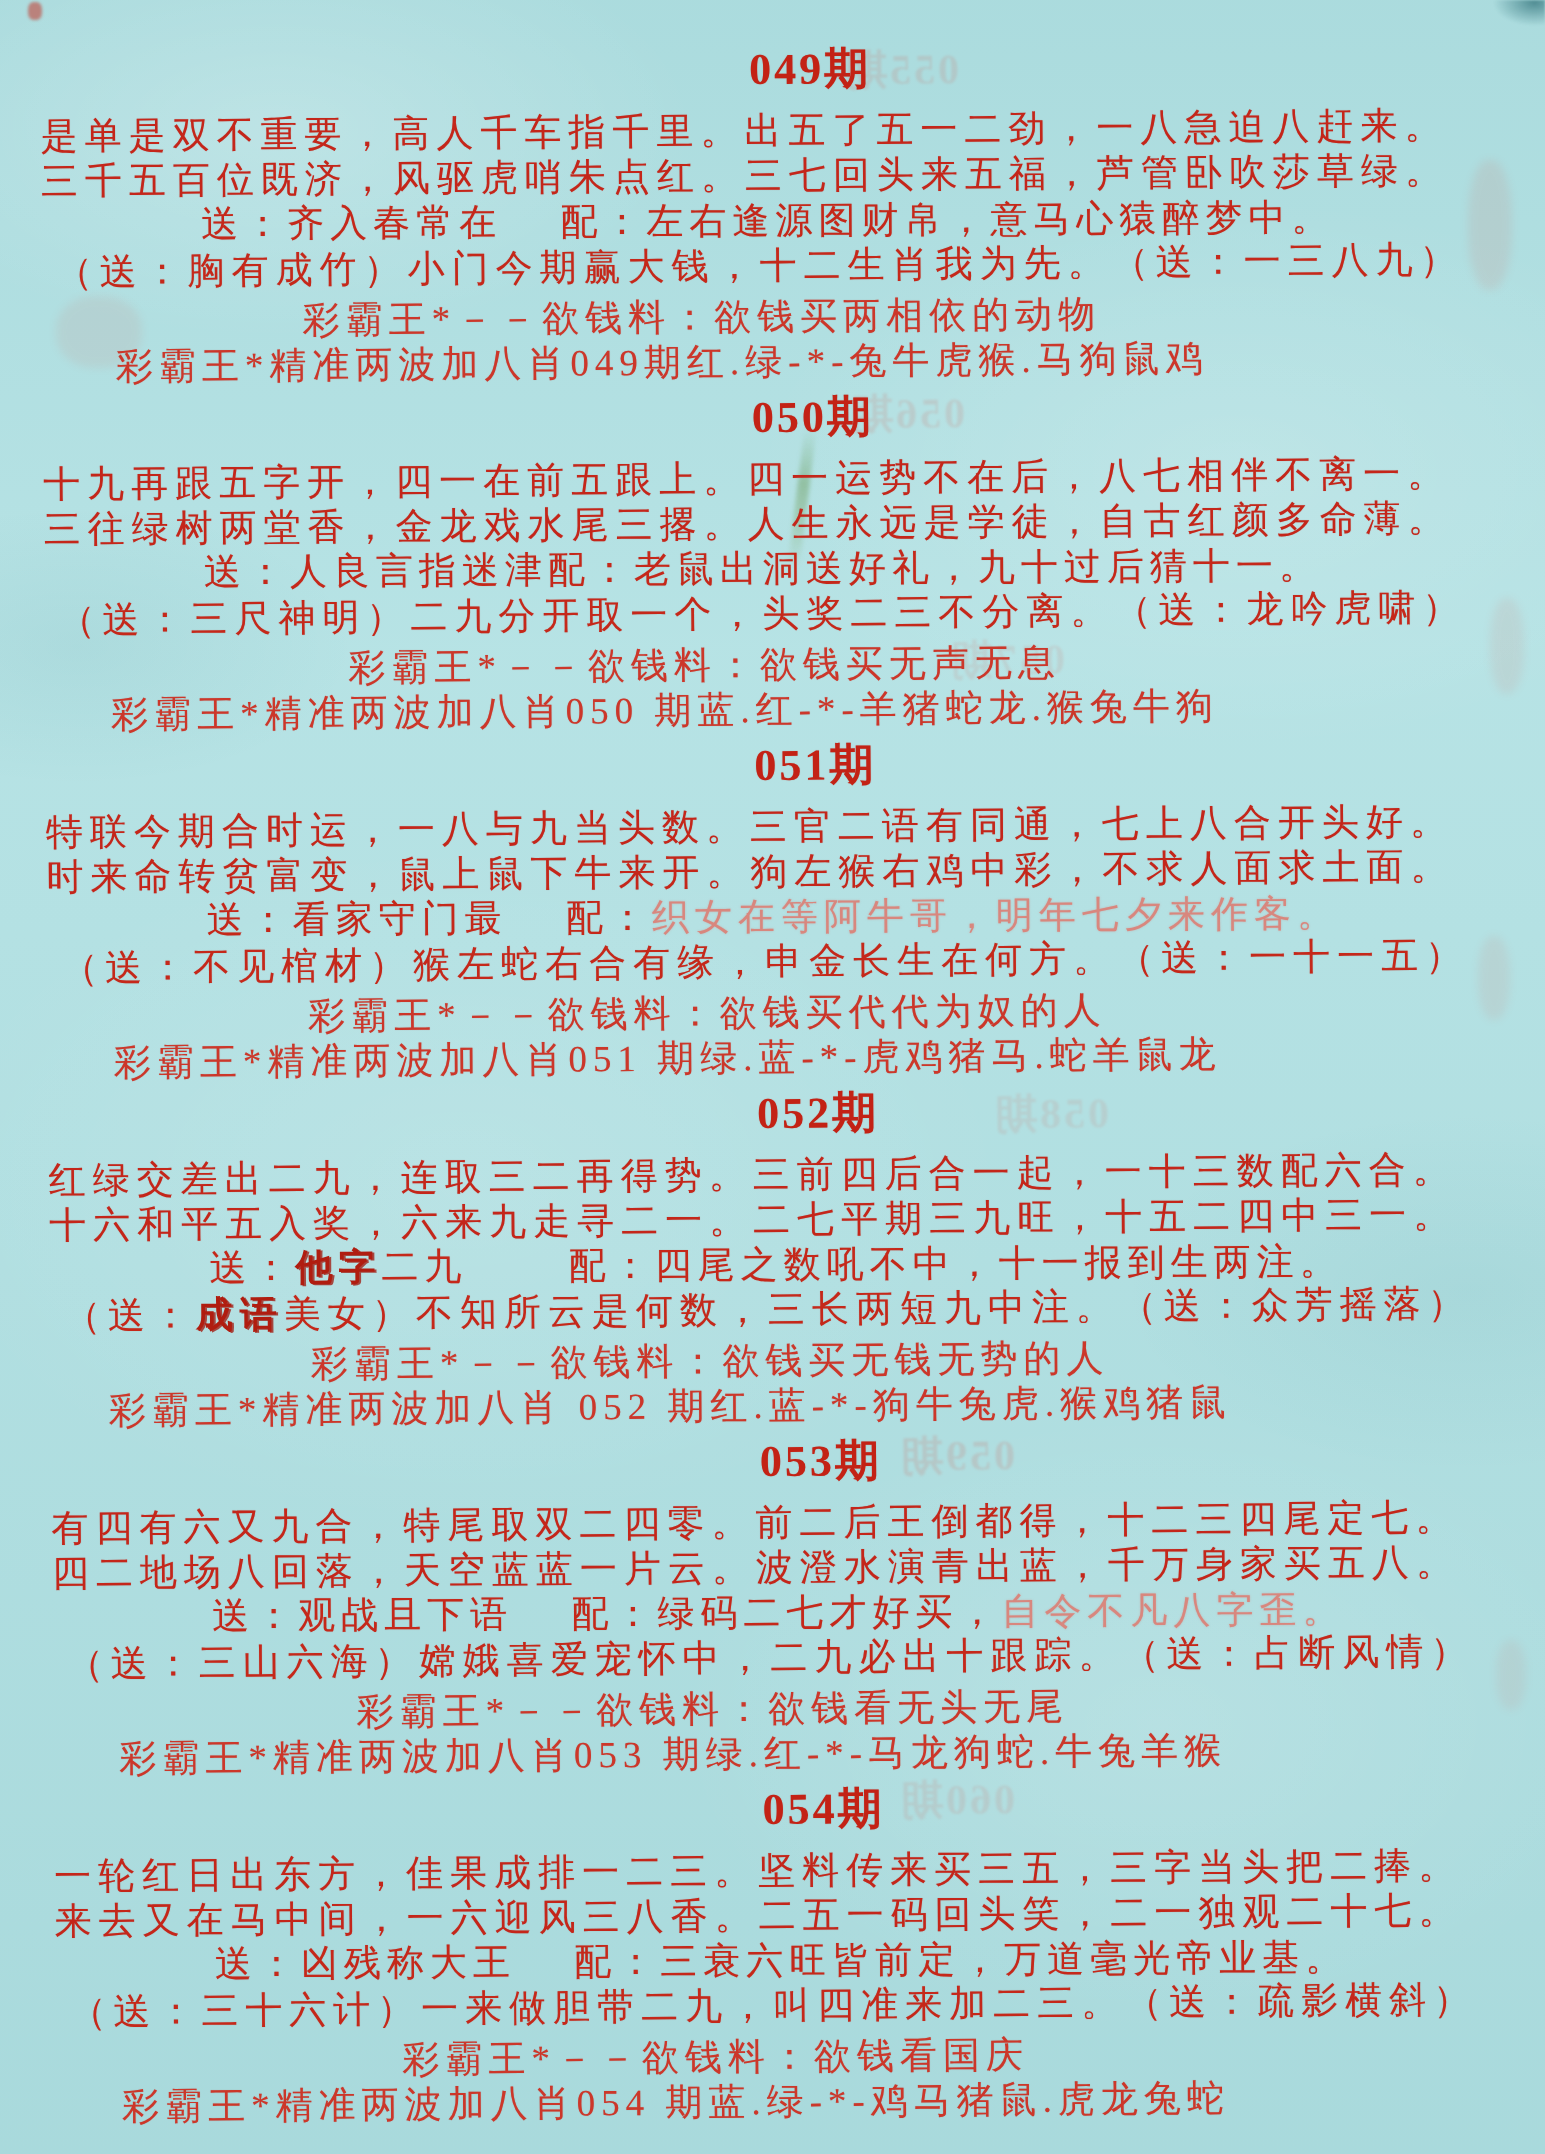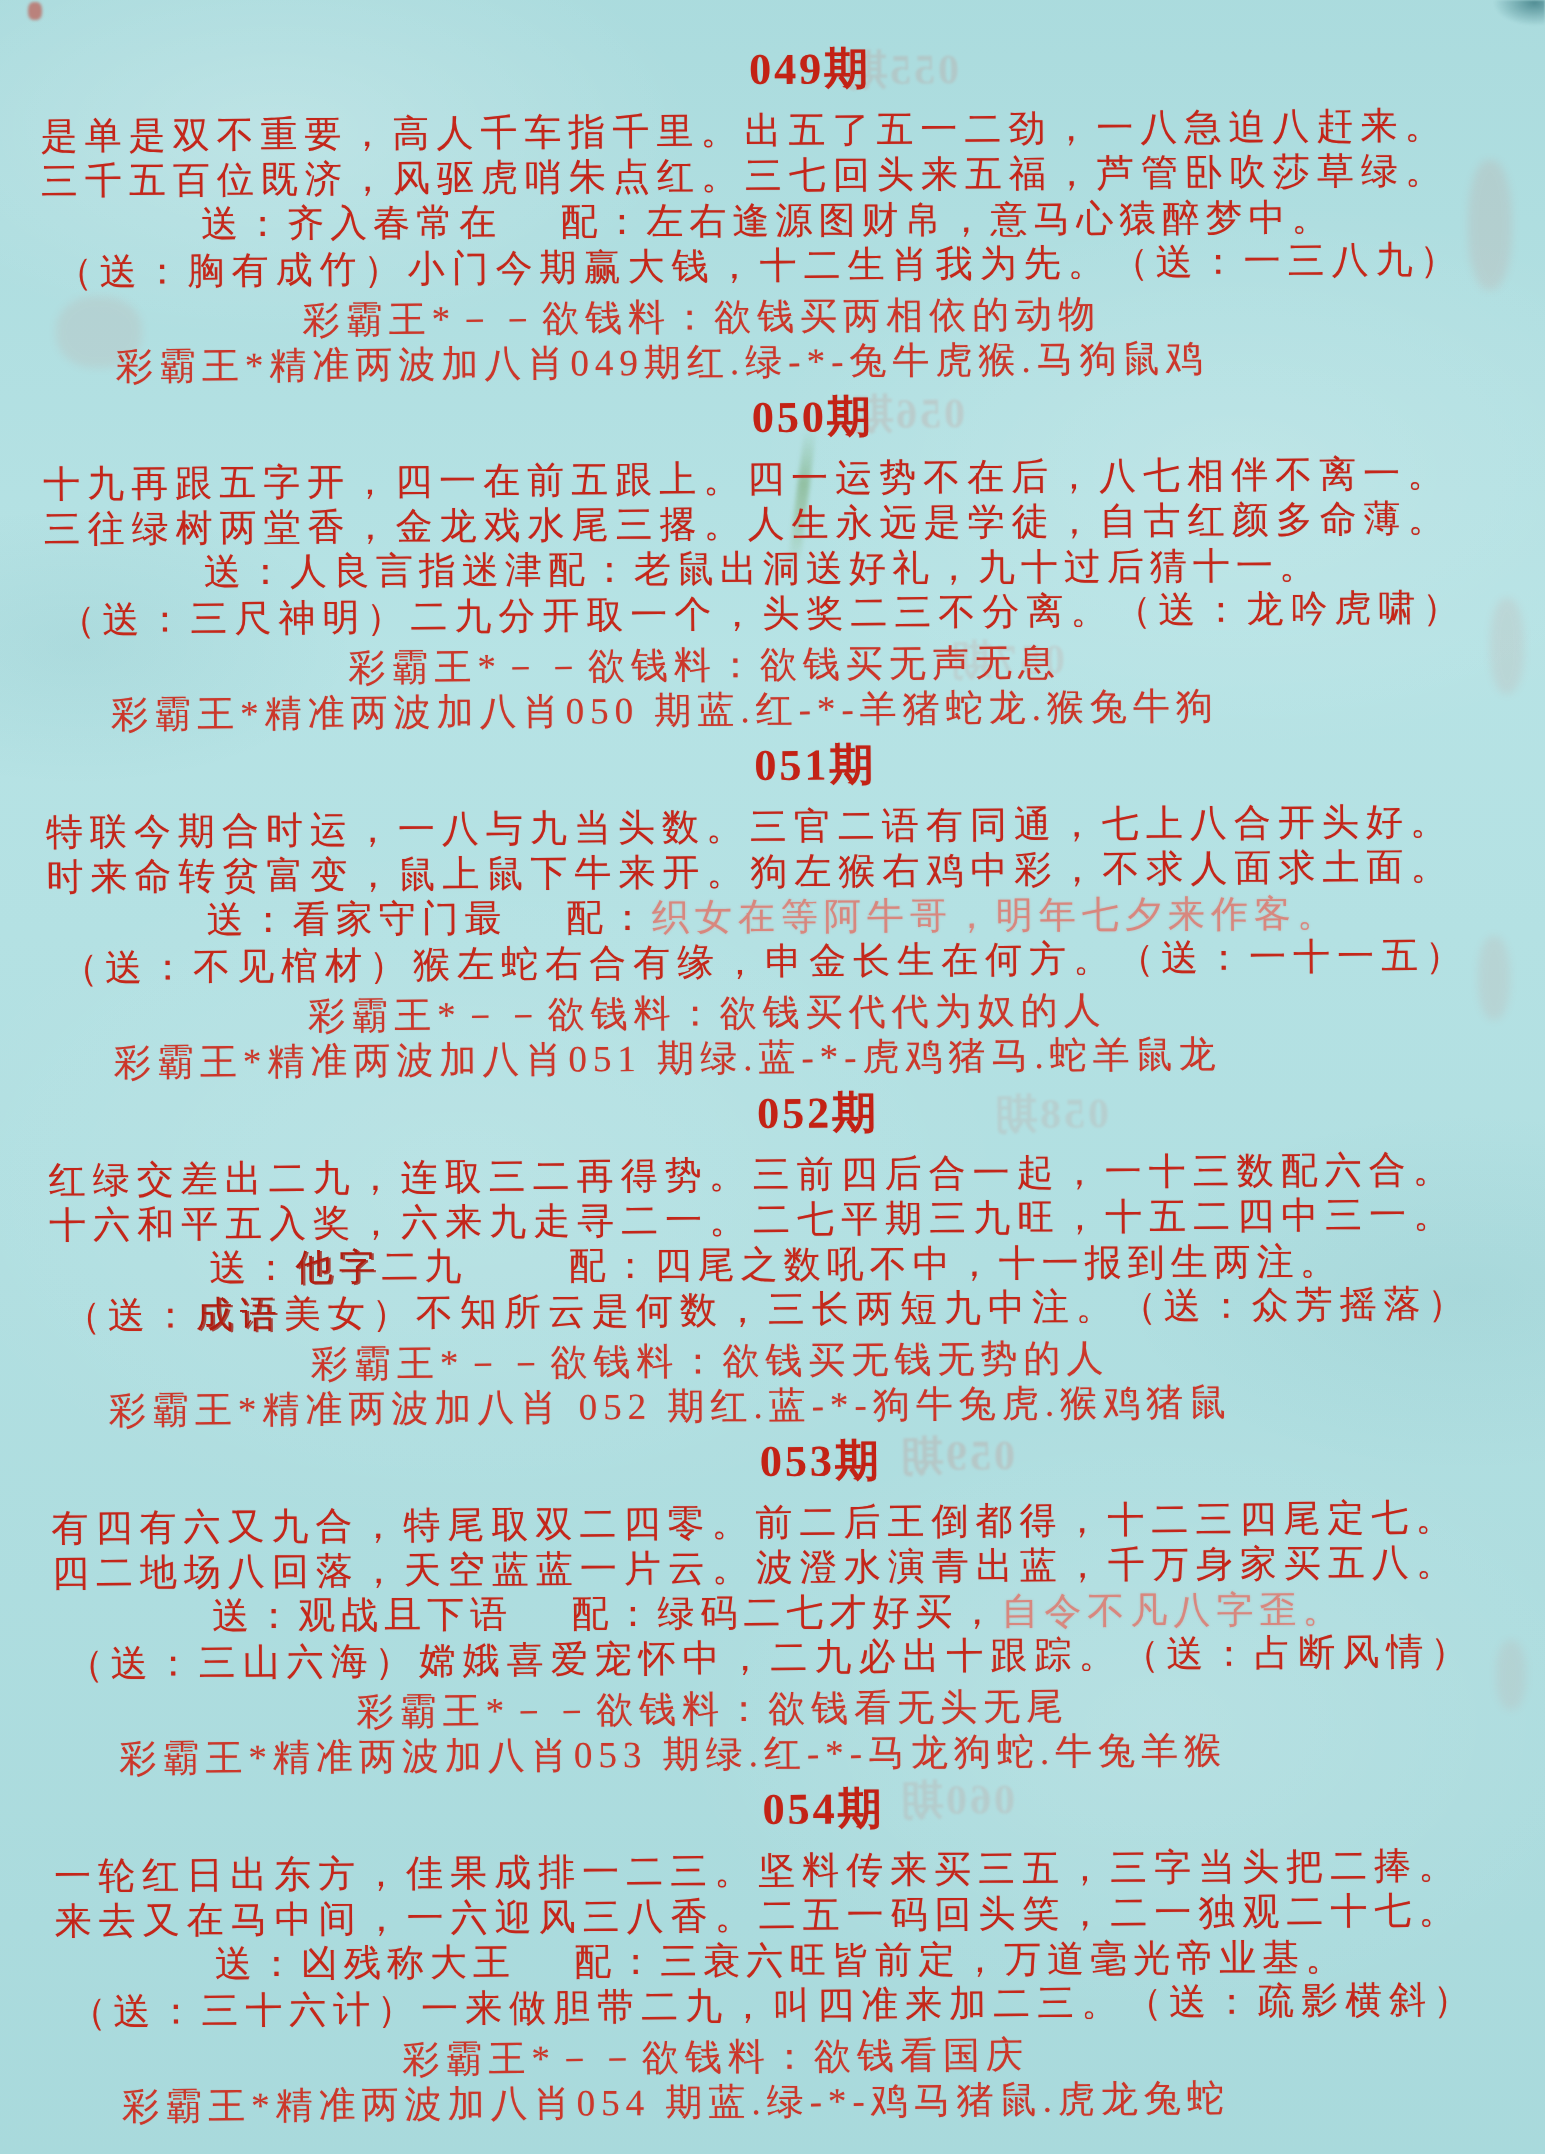--- a/index.html
+++ b/index.html
@@ -31,21 +31,21 @@
   .line{
     margin:0;font-size:37px;line-height:45px;white-space:nowrap;
     text-shadow:0 0 1px rgba(180,30,20,.33);
   }
   .verse{letter-spacing:7px;color:#c4261a;}
   .song{padding-left:160px;letter-spacing:6px;transform:rotate(.12deg);}
   .bracket{padding-left:14px;letter-spacing:7px;transform:rotate(-.08deg);}
   .yuqian{text-align:center;padding-right:120px;letter-spacing:6px;margin-top:6px;color:#cc372a;}
   .wave{text-align:center;padding-right:200px;letter-spacing:6px;color:#cc372a;}
   .ink-faint{color:#d8877e;text-shadow:0 0 2px rgba(214,133,125,.55);}
-  .ink-double{font-weight:normal;color:#b01d10;text-shadow:2px 1px 0 rgba(160,20,10,.75);}
+  .ink-double{font-weight:bold;color:#b01d10;text-shadow:2px 1px 0 rgba(160,20,10,.75);}
   
   .ghost{
     position:absolute;font-size:42px;font-weight:bold;color:#cf5b4f;opacity:.15;
     transform:scaleX(-1) rotate(.6deg);filter:blur(1.2px);letter-spacing:3px;white-space:nowrap;
   }
   .g1{left:842px;top:42px;}
   .g2{left:848px;top:386px;}
   .g3{left:948px;top:632px;opacity:.12;}
   .g4{left:992px;top:1086px;opacity:.12;}
   .g5{left:898px;top:1428px;opacity:.17;}

